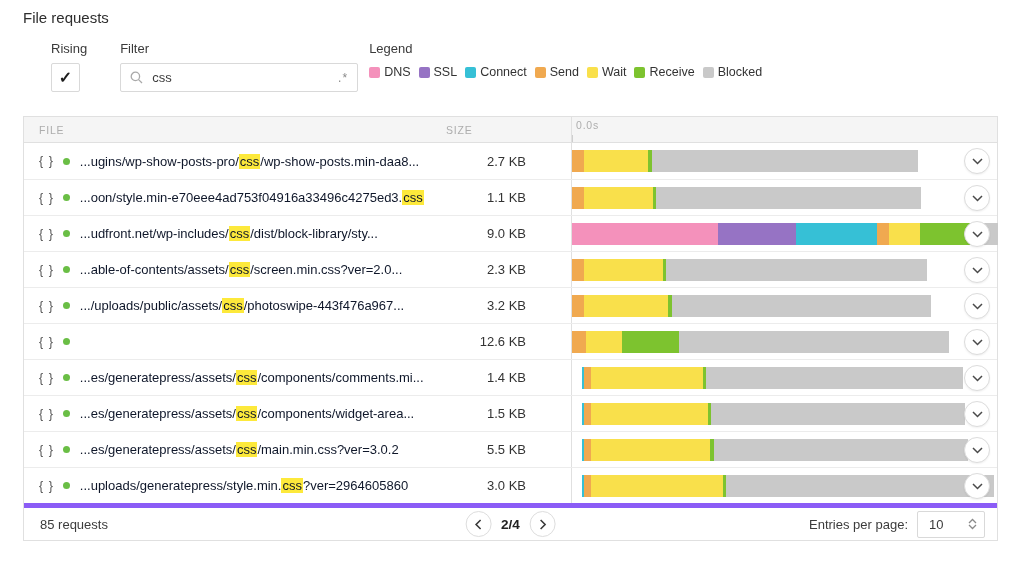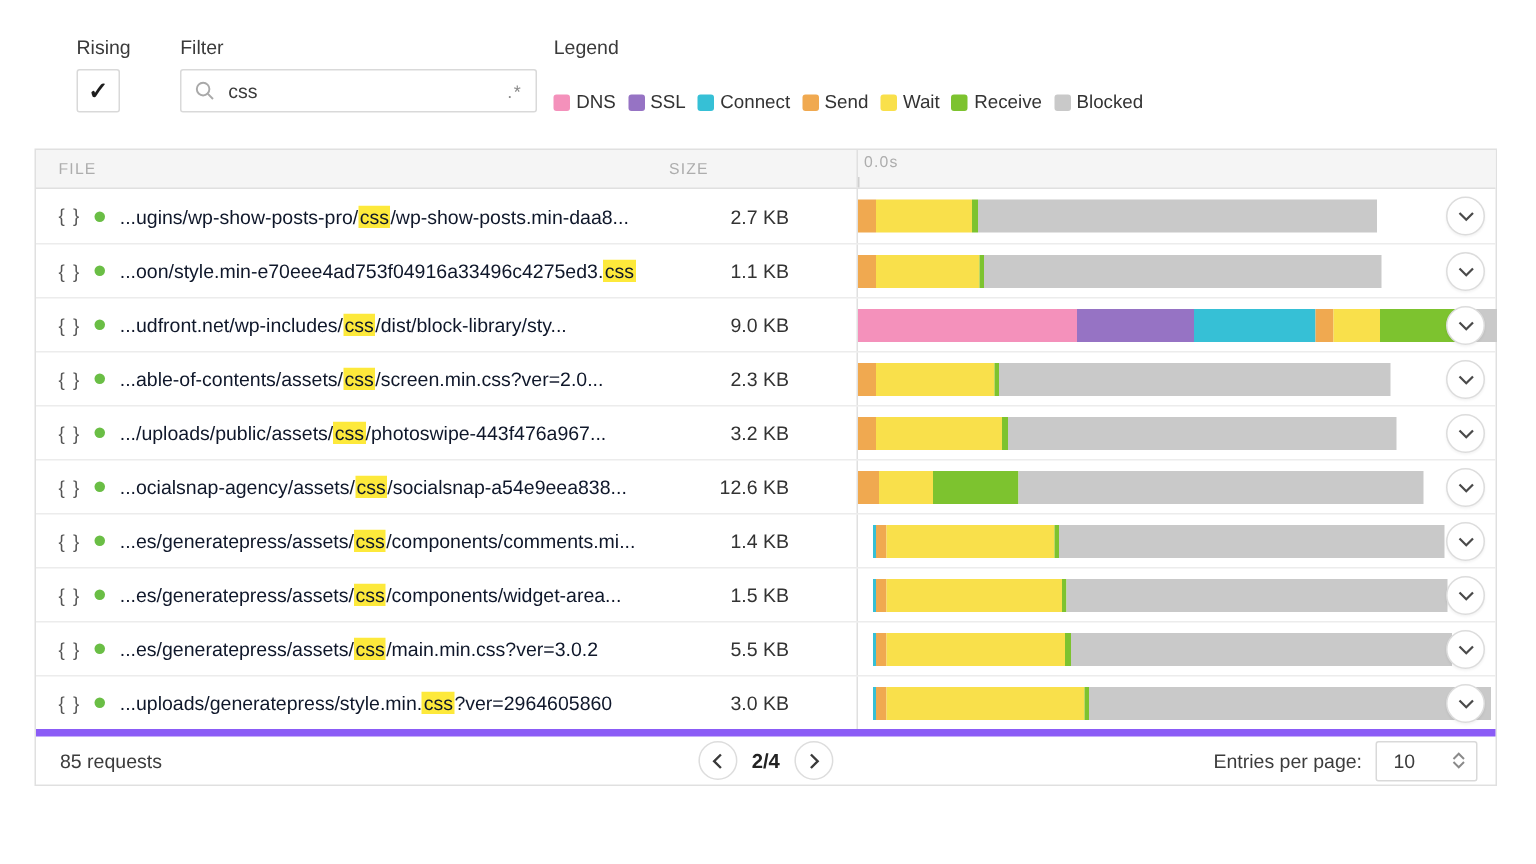--- a/index.html
+++ b/index.html
@@ -23,21 +23,21 @@
   }
   .checkbox span { font-size: 16px; font-weight: bold; color: #1d1d1d; }
   .ctl-filter { margin-left: 33px; }
   .input {
     width: 238px; height: 29px; border: 1px solid #d9d9d9; border-radius: 2px;
     display: flex; align-items: center; padding: 0 9px; font-size: 13px; background: #fff;
   }
   .input .val { margin-left: 9px; color: #3c3c3c; }
   .regex { margin-left: auto; color: #8a8a8a; font-size: 12px; letter-spacing: 1px; cursor: pointer; }
   .ctl-legend { margin-left: 11px; }
-  .legend-row { display: flex; align-items: center; margin-top: 22px; }
+  .legend-row { display: flex; align-items: center; margin-top: 9px; }
   .legend-item { display: flex; align-items: center; margin-right: 8px; }
   .swatch { width: 11px; height: 11px; border-radius: 2px; margin-right: 4px; }
   .legend-item span.lbl { font-size: 12.5px; color: #333; }
 
   
   .table { margin-top: 24px; width: 975px; border: 1px solid #e0e0e0; }
   .grid { display: grid; grid-template-columns: 1fr 125px 426px; }
   .thead {
     height: 26px; background: #f5f5f5; color: #adadad; font-size: 10.5px;
     letter-spacing: 0.8px; align-items: center; border-bottom: 1px solid #e0e0e0;
@@ -78,20 +78,21 @@
   .entries-box {
     width: 68px; height: 27px; border: 1px solid #d9d9d9; border-radius: 2px;
     display: flex; align-items: center; justify-content: space-between; padding: 0 7px 0 11px;
   }
   .stepper { display: flex; flex-direction: column; align-items: center; line-height: 0; cursor: pointer; }
 </style>
 </head>
 <body>
 
 <div class="page">
+  <div class="page-title">File requests</div>
 
   <div class="controls">
     <div class="ctl-rising">
       <div class="ctl-label">Rising</div>
       <div class="checkbox">
         <span>✓</span>
       </div>
     </div>
     <div class="ctl-filter">
       <div class="ctl-label">Filter</div>
@@ -265,21 +266,20 @@
                 <path d="M1 1 L5.5 5.5 L10 1" fill="none" stroke="#4a4a4a" stroke-width="1.5"></path>
               </svg>
       </button>
     </div>
   </div>
 
   <div class="trow grid">
     <div class="cell-file">
       <span class="ficon">{ }</span>
       <span class="dot"></span>
-      <span class="fname"><span>...ocialsnap-agency/assets/</span><mark>css</mark><span>/socialsnap-a54e9eea838...</span></span>
     </div>
     <div class="cell-size">12.6 KB</div>
     <div class="cell-time">
       <div class="bar">
               <div class="seg" style="left: 0px; width: 14px; background: rgb(240, 169, 80);"></div>
               <div class="seg" style="left: 14px; width: 36px; background: rgb(249, 224, 75);"></div>
               <div class="seg" style="left: 50px; width: 57px; background: rgb(125, 195, 47);"></div>
               <div class="seg" style="left: 107px; width: 270px; background: rgb(201, 201, 201);"></div>
             </div>
       <button class="expand">

